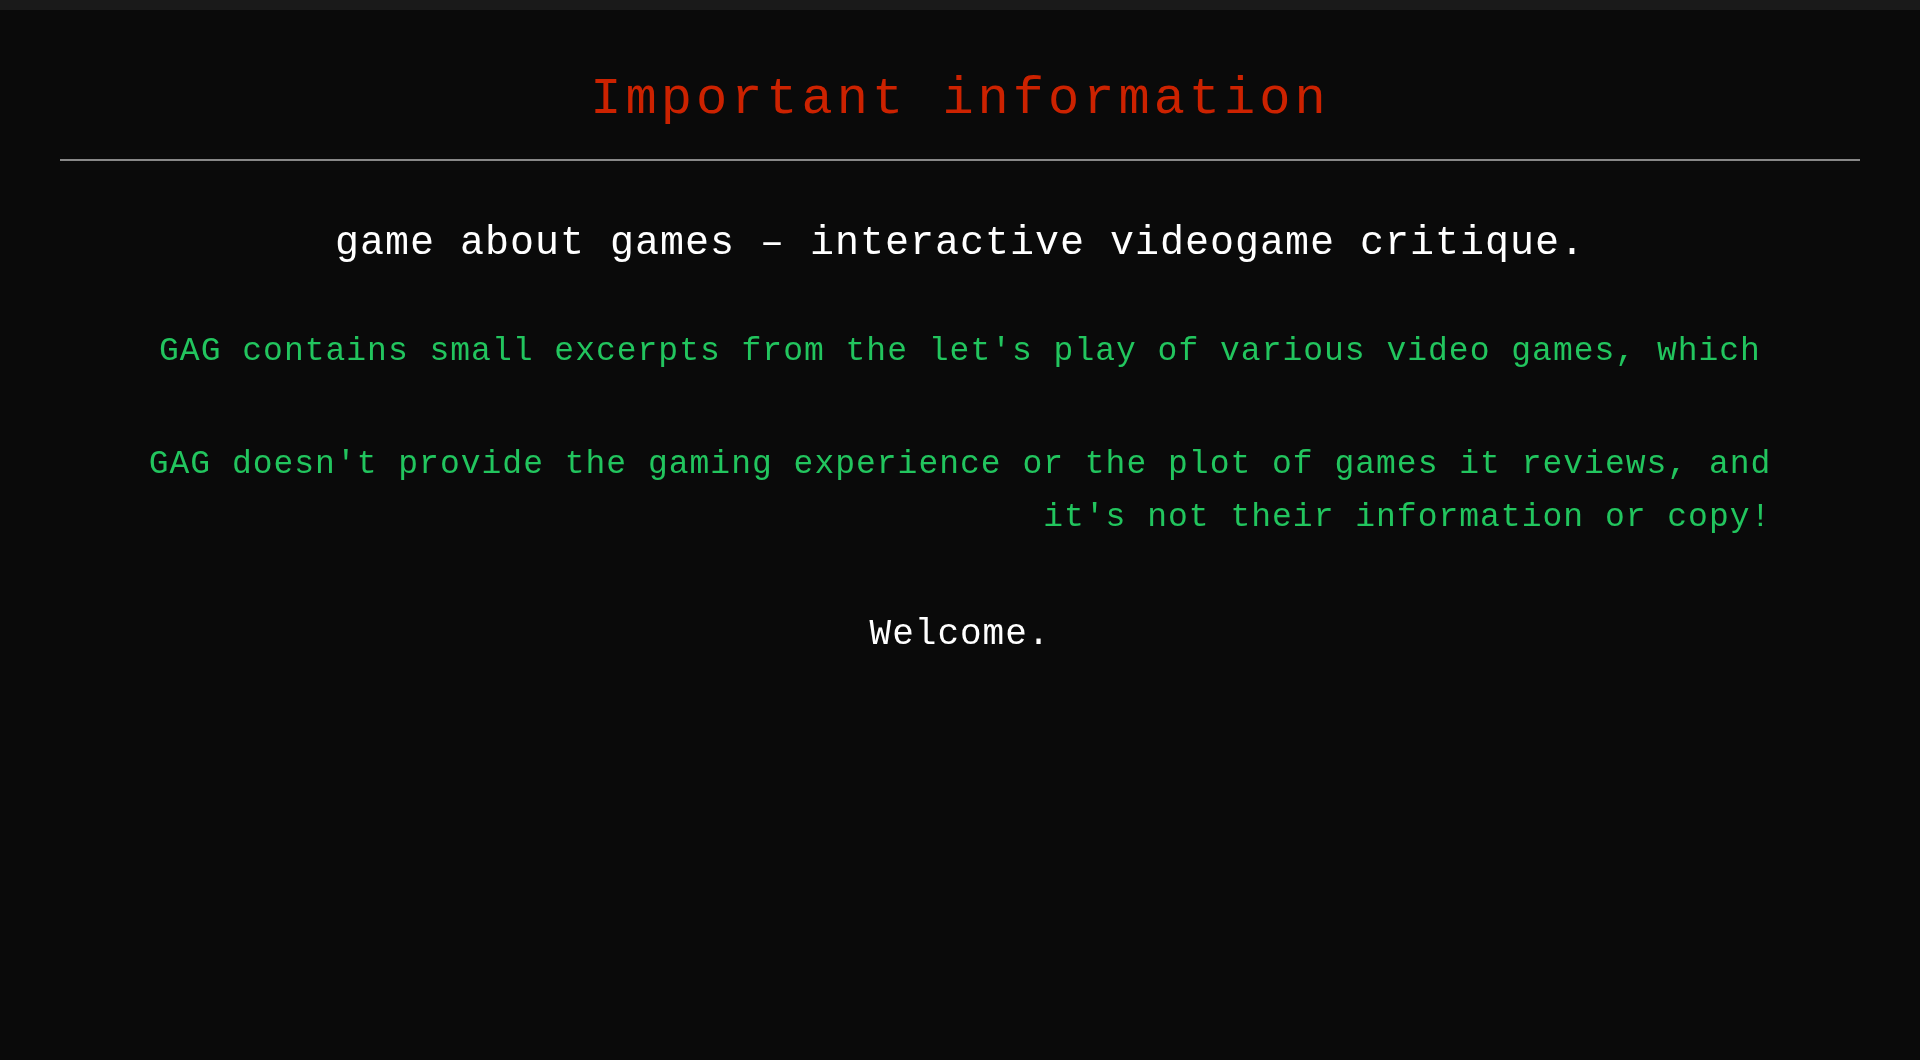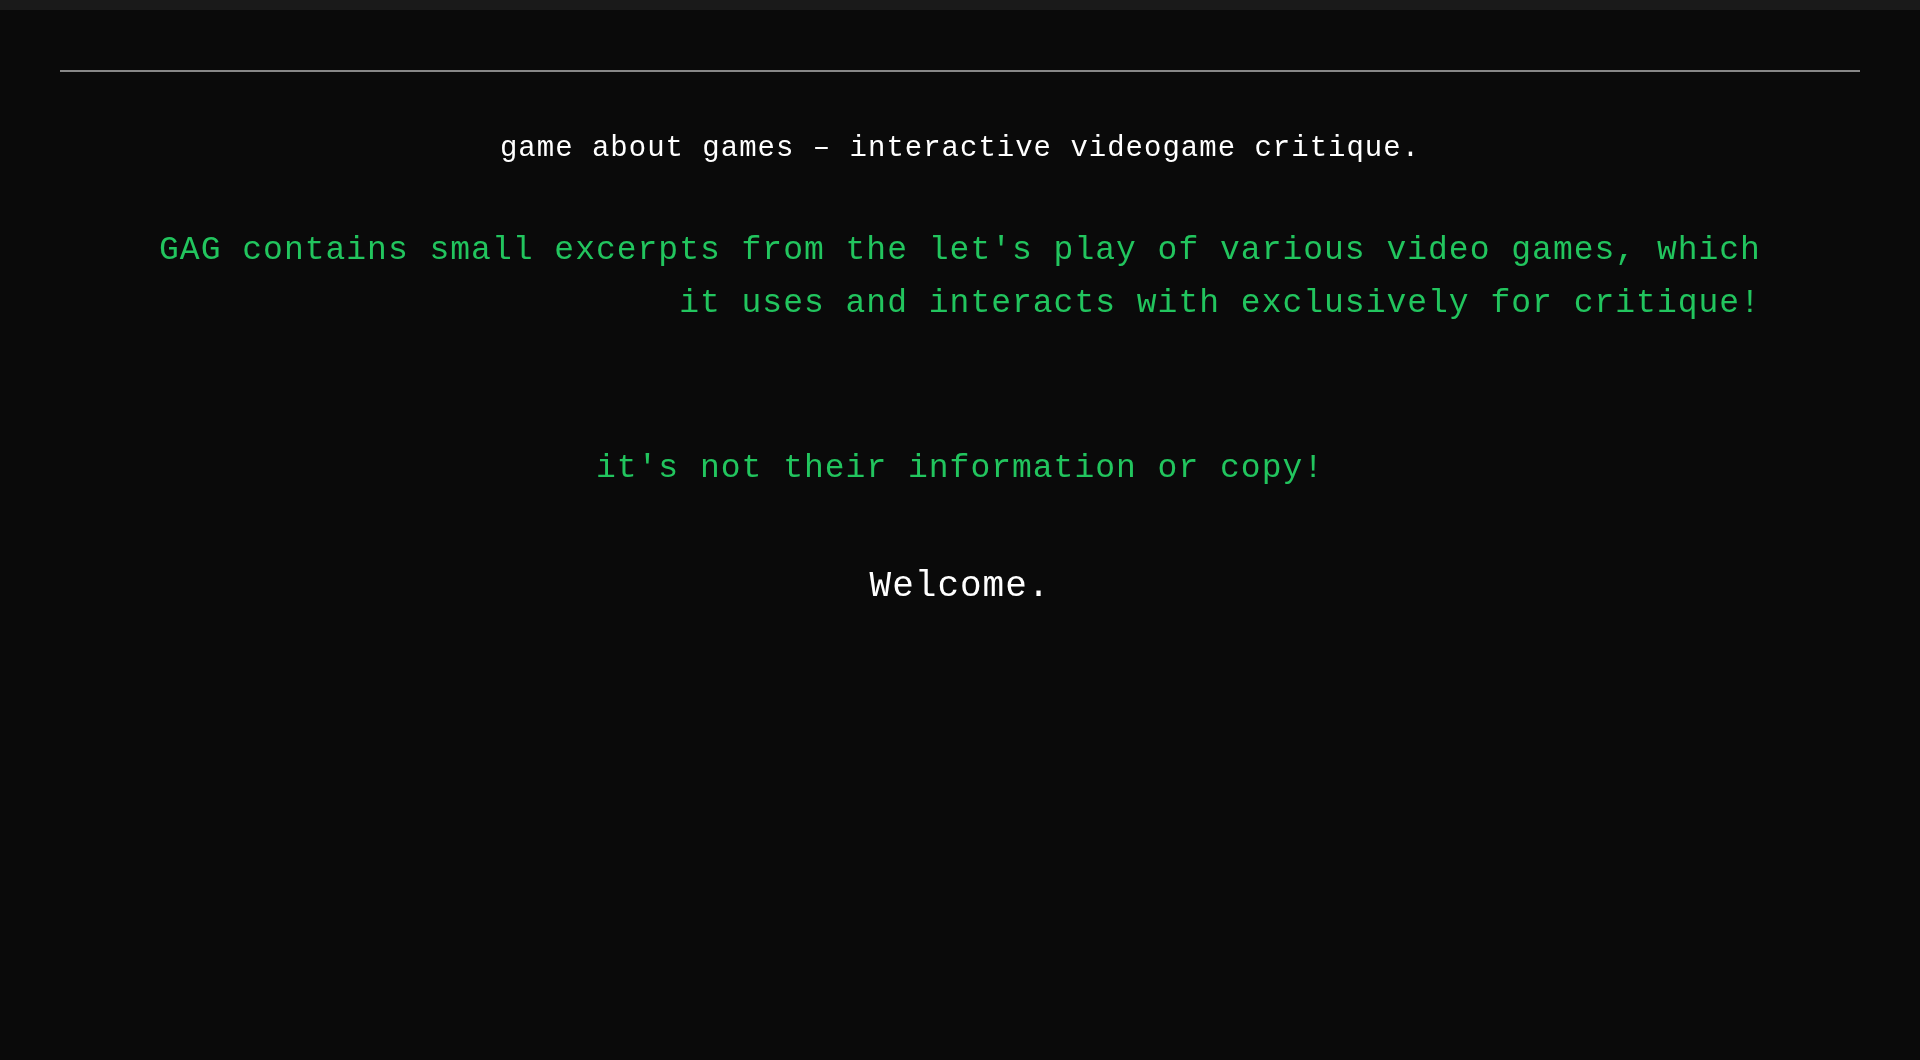--- a/index.html
+++ b/index.html
@@ -48,21 +48,21 @@
     .divider {
       width: 100%;
       height: 2px;
       background-color: #888;
       margin-bottom: 60px;
     }
 
     .subtitle {
       color: #ffffff;
       font-family: 'Courier New', Courier, monospace;
-      font-size: 29px;
+      font-size: 40px;
       font-weight: normal;
       text-align: center;
       margin-bottom: 60px;
       letter-spacing: 1px;
     }
 
     .paragraph {
       color: #22c55e;
       font-family: 'Courier New', Courier, monospace;
       font-size: 33px;
@@ -84,30 +84,30 @@
       margin-top: 10px;
     }
   </style>
 </head>
 <body>
 
 <div class="top-bar"></div>
 
 <div class="content-wrapper">
 
+  <h1 class="page-title">Important information</h1>
 
   <div class="divider"></div>
 
   <p class="subtitle">game about games – interactive videogame critique.</p>
 
   <p class="paragraph">
     <span>GAG contains small excerpts from the let's play of various video games, which</span><br>
-    <span>it uses and interacts with exclusively for critique!</span>
   </p>
 
   <p class="paragraph">
-    <br>
+    <span>GAG doesn't provide the gaming experience or the plot of games it reviews, and</span><br>
     <span>it's not their information or copy!</span>
   </p>
 
   <p class="welcome">Welcome.</p>
 
 </div>
 
 </body></html>

